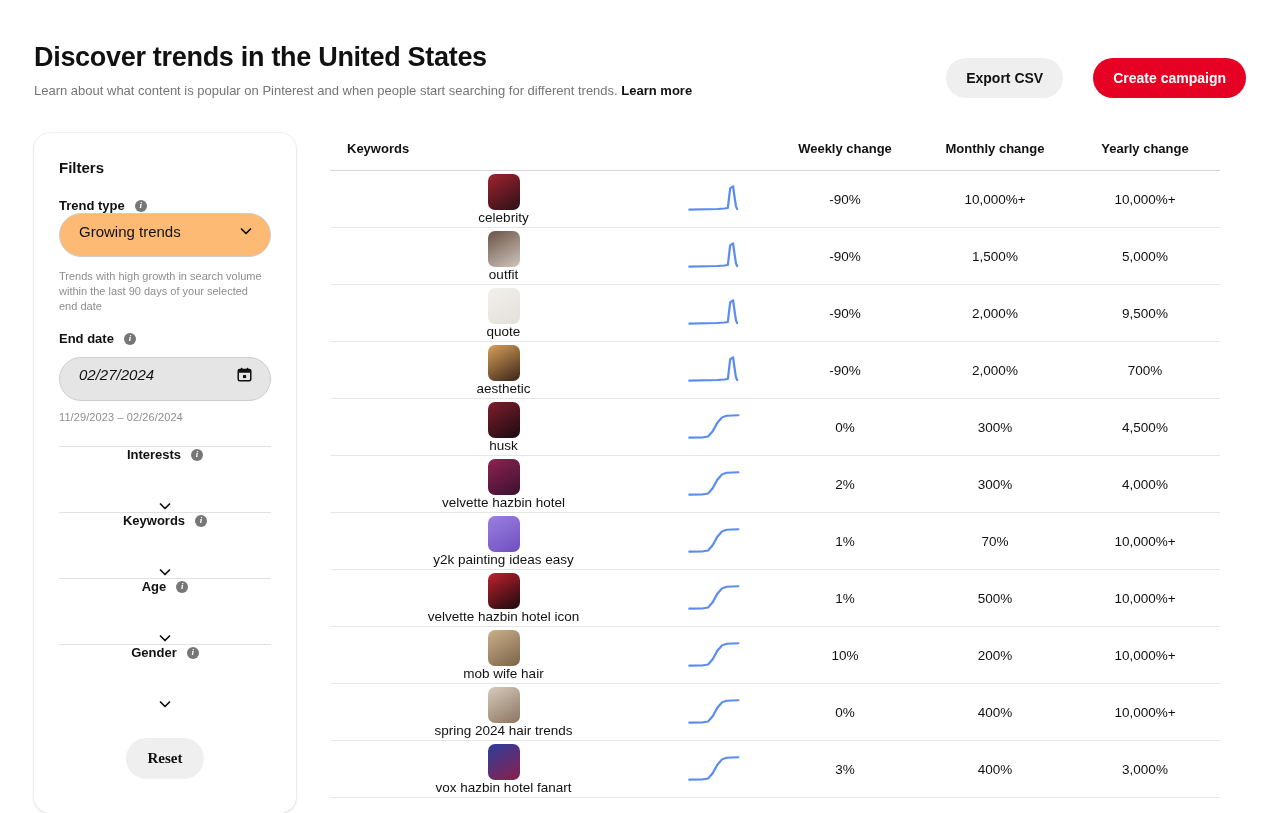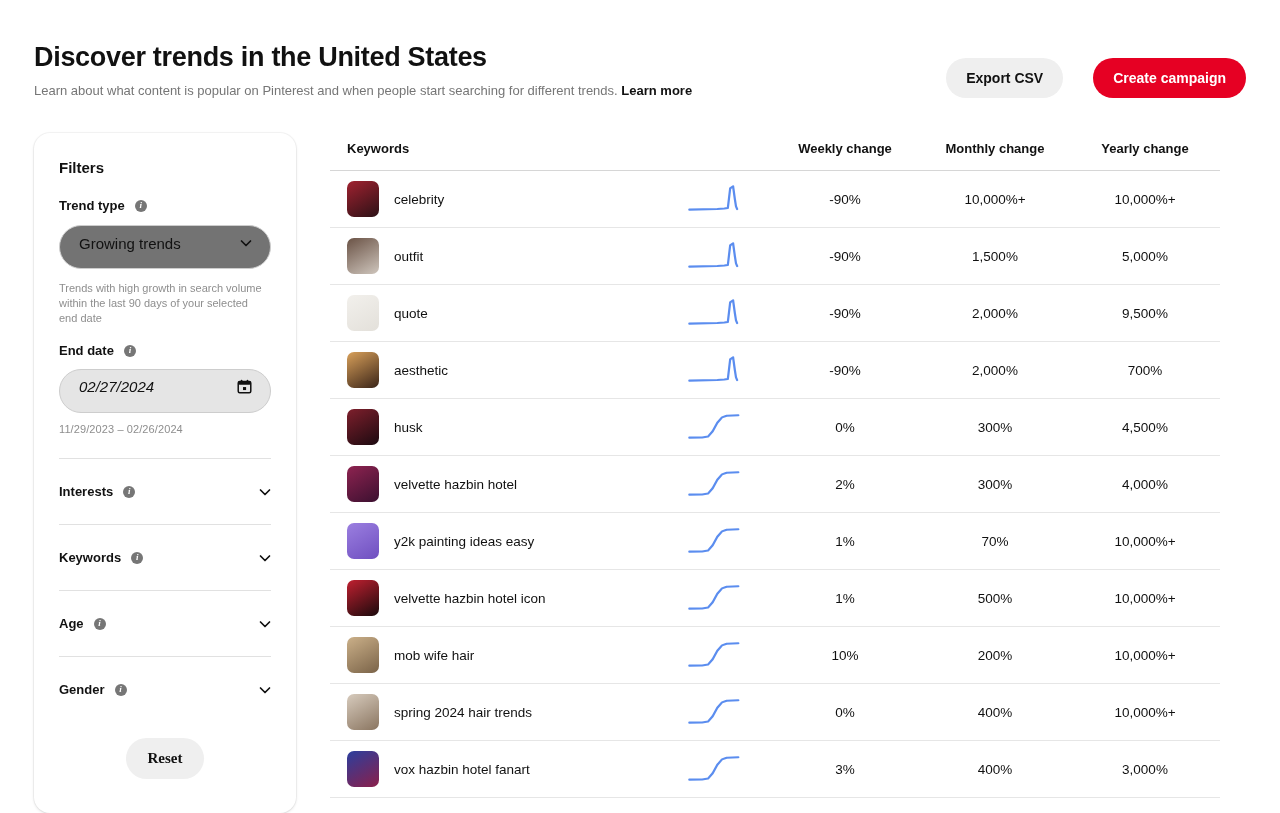--- a/index.html
+++ b/index.html
@@ -52,25 +52,25 @@
   }
   .info-icon {
     width: 12px; height: 12px; border-radius: 50%; background: #767676;
     color: #ffffff; font-size: 9px; font-weight: bold; font-style: italic;
     display: inline-flex; align-items: center; justify-content: center;
     line-height: 1; flex: none; cursor: pointer;
     font-family: "Liberation Serif", serif;
   }
   .trend-type-block { margin-top: 22px; }
   .select-pill {
-    margin-top: 12px; width: 212px; height: 44px;
+    width: 212px; height: 44px;
     border: 1px solid #cdcdcd; border-radius: 22px;
     display: flex; align-items: center; justify-content: space-between;
     padding: 0 18px 8px 19px; font-size: 15px; color: #111111;
-    background: #737373; cursor: pointer;
+    background: #fdba74; cursor: pointer;
   }
   .chev { width: 12px; height: 12px; flex: none; }
   .chev svg { display: block; }
   .helper-text {
     margin-top: 12px; width: 205px;
     font-size: 11px; line-height: 15px; color: #8e8e8e;
   }
   .enddate-block { margin-top: 17px; }
   .date-input {
     margin-top: 11px; width: 212px; height: 44px;
@@ -79,21 +79,21 @@
     padding: 0 18px 9px 19px; background: #e5e5e5; cursor: text; font-style: italic;
   }
   .date-value { font-size: 15px; color: #111111; }
   .cal-icon { width: 15px; height: 15px; flex: none; cursor: pointer; }
   .date-range {
     margin-top: 10px; font-size: 11px; color: #8e8e8e; letter-spacing: 0.1px;
   }
   .accordion { width: 212px; }
   .acc-row {
     height: 66px; display: flex; align-items: center; justify-content: space-between;
-    border-top: 1px solid #e1e1e1; cursor: pointer;
+    border-top: 1px solid #e1e1e1; cursor: pointer; flex-direction: column;
   }
   .acc-row.first { border-top: 1px solid #e1e1e1; margin-top: 23px; }
   .reset-wrap { position: absolute; left: 0; right: 0; top: 605px; display: flex; justify-content: center; }
   .btn-reset {
     background: #efefef; color: #111111; padding: 12px 22px;
     border: none; border-radius: 24px; font-size: 15px; font-weight: bold;
     font-family: Liberation Serif, serif; cursor: pointer;
   }
 
   
@@ -106,21 +106,21 @@
   .col-kw   { width: 330px; padding-left: 17px; }
   .col-spark{ width: 110px; }
   .col-w    { width: 150px; text-align: center; }
   .col-m    { width: 150px; text-align: center; }
   .col-y    { width: 150px; text-align: center; }
 
   .t-row {
     display: flex; align-items: center; height: 57px;
     border-bottom: 1px solid #e6e6e6; cursor: pointer;
   }
-  .kw-cell { width: 330px; display: flex; align-items: center; gap: 15px; padding-left: 17px; }
+  .kw-cell { width: 330px; display: flex; align-items: center; padding-left: 17px; flex-direction: column; }
   .thumb {
     width: 32px; height: 36px; border-radius: 7px; flex: none;
     background-size: cover; background-position: center;
   }
   .kw-text { font-size: 13.5px; color: #111111; }
   .spark-cell { width: 110px; display: flex; align-items: center; justify-content: center; }
   .spark { width: 56px; height: 34px; display: block; }
   .num { font-size: 13.5px; color: #111111; }
 </style>
 </head>

